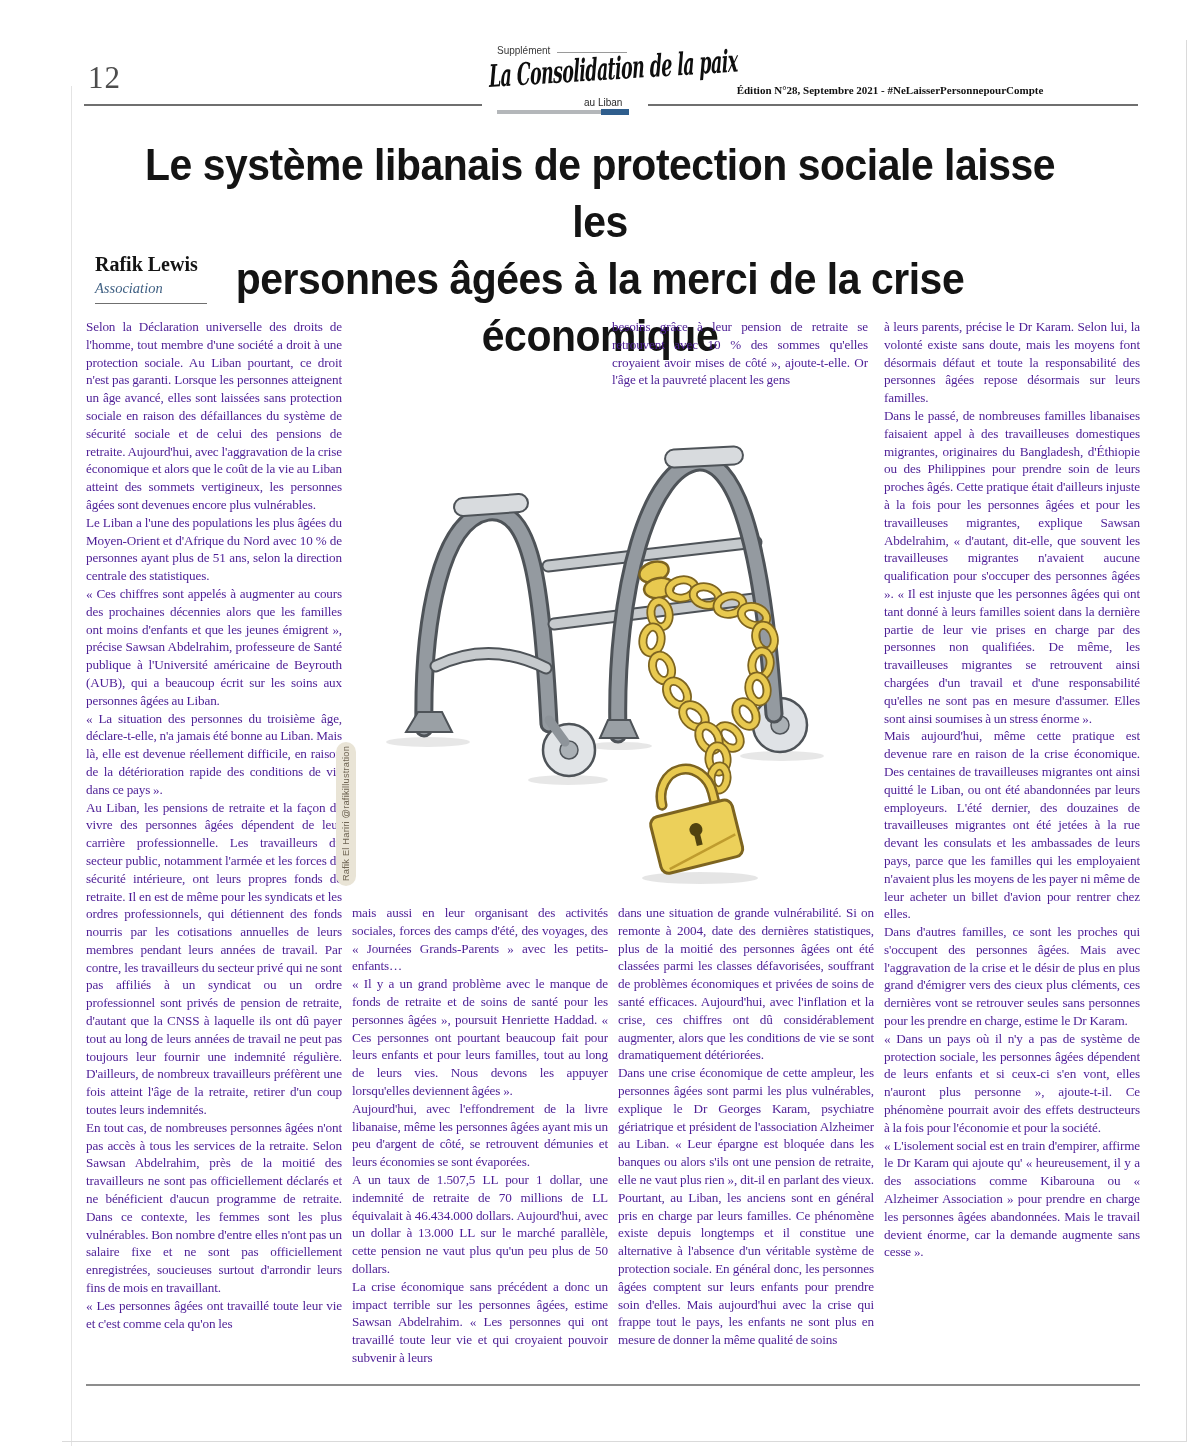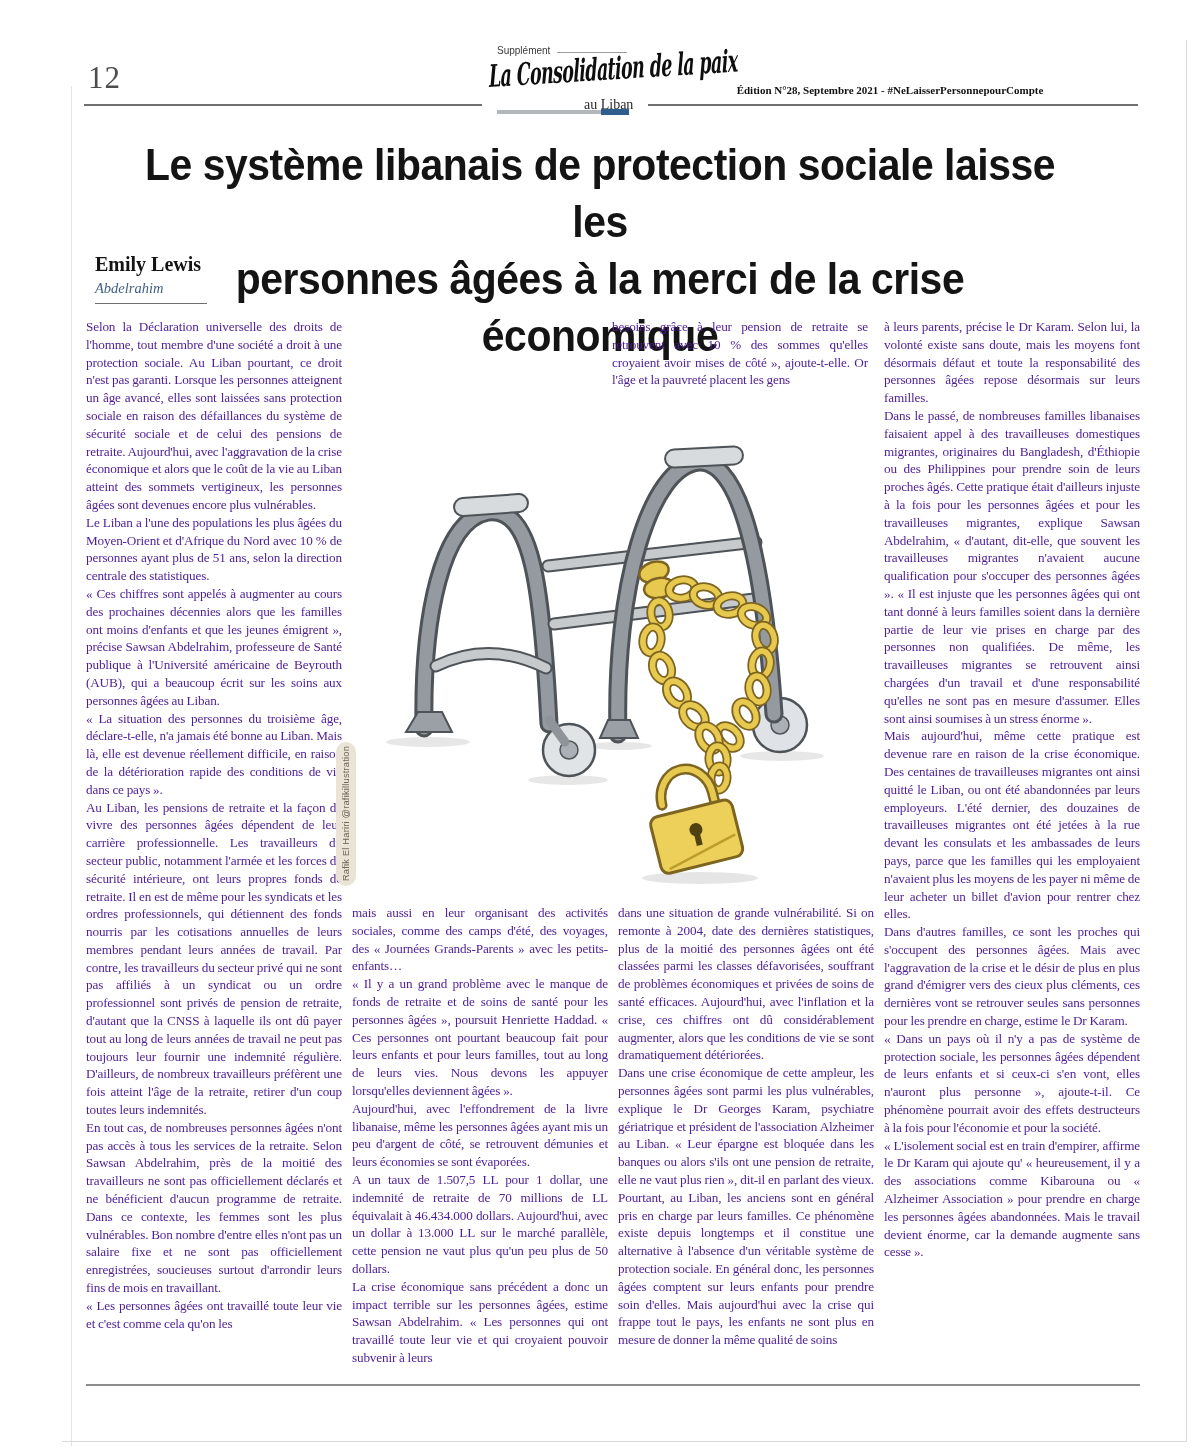--- a/index.html
+++ b/index.html
@@ -10,21 +10,21 @@
   
   #page-number{left:88px;top:60px;font-size:31px;font-weight:normal;color:#4d4d4d;letter-spacing:1px;}
   #rule-left{left:84px;top:104px;width:398px;height:2px;background:#6f6f6f;}
   #rule-right{left:642px;top:104px;width:496px;height:2px;background:#6f6f6f;}
   #masthead{left:488px;top:42px;width:160px;height:74px;background:#fff;}
   #supplement{left:497px;top:45px;font-family:"Liberation Sans",sans-serif;font-size:10px;color:#3a3a3a;text-align:center;}
   #supplement-line{left:557px;top:52px;width:70px;height:1px;background:#9a9a9a;}
   #logo-script{left:489px;top:58px;font-family:"DejaVu Serif",serif;font-style:italic;font-weight:bold;
                font-size:31px;color:#0e0e0e;white-space:nowrap;transform:scaleX(0.56) rotate(-2deg);
                transform-origin:left center;letter-spacing:-1px;}
-  #logo-subtitle{left:584px;top:97px;font-family:Liberation Serif, serif;font-size:14px;color:#2a2a2a;}
+  #logo-subtitle{left:584px;top:97px;font-family:Liberation Sans, sans-serif;font-size:10px;color:#2a2a2a;}
   #logo-bar-gray{left:497px;top:110px;width:104px;height:4px;background:#b4b7ba;}
   #logo-bar-blue{left:601px;top:109px;width:28px;height:6px;}
   #edition{left:642px;top:84px;width:496px;text-align:center;font-size:11px;font-weight:bold;color:#111;}
 
   
   #headline{left:90px;top:136px;width:1020px;text-align:center;
             font-family:"Liberation Sans",sans-serif;font-weight:bold;color:#141414;
             font-size:44px;line-height:57px;transform:scaleX(0.93);transform-origin:center top;
             letter-spacing:-0.5px;}
   #author{left:95px;top:253px;font-size:20px;font-weight:bold;color:#141414;}
@@ -79,38 +79,38 @@
   <div class="abs" id="logo-subtitle">au Liban</div>
   <div class="abs" id="logo-bar-gray"></div>
   <div class="abs" id="logo-bar-blue" style="background: rgb(47, 94, 141);"></div>
 
   <div class="abs" id="edition">Édition N°28, Septembre 2021 - #NeLaisserPersonnepourCompte</div>
 
   <div class="abs" id="headline">
     <div>Le système libanais de protection sociale laisse les</div>
     <div>personnes âgées à la merci de la crise économique</div>
   </div>
-  <div class="abs" id="author">Emily Lewis</div>
-  <div class="abs" id="author-role">Abdelrahim</div>
+  <div class="abs" id="author">Rafik Lewis</div>
+  <div class="abs" id="author-role">Association</div>
   <div class="abs" id="byline-rule"></div>
 
   <div class="col" id="col1">
       <p class="para">Selon la Déclaration universelle des droits de l'homme, tout membre d'une société a droit à une protection sociale. Au Liban pourtant, ce droit n'est pas garanti. Lorsque les personnes atteignent un âge avancé, elles sont laissées sans protection sociale en raison des défaillances du système de sécurité sociale et de celui des pensions de retraite. Aujourd'hui, avec l'aggravation de la crise économique et alors que le coût de la vie au Liban atteint des sommets vertigineux, les personnes âgées sont devenues encore plus vulnérables.</p>
       <p class="para">Le Liban a l'une des populations les plus âgées du Moyen-Orient et d'Afrique du Nord avec 10 % de personnes ayant plus de 51 ans, selon la direction centrale des statistiques.</p>
       <p class="para">« Ces chiffres sont appelés à augmenter au cours des prochaines décennies alors que les familles ont moins d'enfants et que les jeunes émigrent », précise Sawsan Abdelrahim, professeure de Santé publique à l'Université américaine de Beyrouth (AUB), qui a beaucoup écrit sur les soins aux personnes âgées au Liban.</p>
       <p class="para">« La situation des personnes du troisième âge, déclare-t-elle, n'a jamais été bonne au Liban. Mais là, elle est devenue réellement difficile, en raison de la détérioration rapide des conditions de vie dans ce pays ».</p>
       <p class="para">Au Liban, les pensions de retraite et la façon de vivre des personnes âgées dépendent de leur carrière professionnelle. Les travailleurs du secteur public, notamment l'armée et les forces de sécurité intérieure, ont leurs propres fonds de retraite. Il en est de même pour les syndicats et les ordres professionnels, qui détiennent des fonds nourris par les cotisations annuelles de leurs membres pendant leurs années de travail. Par contre, les travailleurs du secteur privé qui ne sont pas affiliés à un syndicat ou un ordre professionnel sont privés de pension de retraite, d'autant que la CNSS à laquelle ils ont dû payer tout au long de leurs années de travail ne peut pas toujours leur fournir une indemnité régulière. D'ailleurs, de nombreux travailleurs préfèrent une fois atteint l'âge de la retraite, retirer d'un coup toutes leurs indemnités.</p>
       <p class="para">En tout cas, de nombreuses personnes âgées n'ont pas accès à tous les services de la retraite. Selon Sawsan Abdelrahim, près de la moitié des travailleurs ne sont pas officiellement déclarés et ne bénéficient d'aucun programme de retraite. Dans ce contexte, les femmes sont les plus vulnérables. Bon nombre d'entre elles n'ont pas un salaire fixe et ne sont pas officiellement enregistrées, soucieuses surtout d'arrondir leurs fins de mois en travaillant.</p>
       <p class="para">« Les personnes âgées ont travaillé toute leur vie et c'est comme cela qu'on les</p>
     </div>
   <div class="col" id="col3-top">
       <p class="para">besoins grâce à leur pension de retraite se retrouvent avec 10 % des sommes qu'elles croyaient avoir mises de côté », ajoute-t-elle. Or l'âge et la pauvreté placent les gens</p>
     </div>
   <div class="col" id="col2-bottom">
-      <p class="para">mais aussi en leur organisant des activités sociales, comme des camps d'été, des voyages, des « Journées Grands-Parents » avec les petits-enfants…</p>
+      <p class="para">mais aussi en leur organisant des activités sociales, forces des camps d'été, des voyages, des « Journées Grands-Parents » avec les petits-enfants…</p>
       <p class="para">« Il y a un grand problème avec le manque de fonds de retraite et de soins de santé pour les personnes âgées », poursuit Henriette Haddad. « Ces personnes ont pourtant beaucoup fait pour leurs enfants et pour leurs familles, tout au long de leurs vies. Nous devons les appuyer lorsqu'elles deviennent âgées ».</p>
       <p class="para">Aujourd'hui, avec l'effondrement de la livre libanaise, même les personnes âgées ayant mis un peu d'argent de côté, se retrouvent démunies et leurs économies se sont évaporées.</p>
       <p class="para">A un taux de 1.507,5 LL pour 1 dollar, une indemnité de retraite de 70 millions de LL équivalait à 46.434.000 dollars. Aujourd'hui, avec un dollar à 13.000 LL sur le marché parallèle, cette pension ne vaut plus qu'un peu plus de 50 dollars.</p>
       <p class="para">La crise économique sans précédent a donc un impact terrible sur les personnes âgées, estime Sawsan Abdelrahim. « Les personnes qui ont travaillé toute leur vie et qui croyaient pouvoir subvenir à leurs</p>
     </div>
   <div class="col" id="col3-bottom">
       <p class="para">dans une situation de grande vulnérabilité. Si on remonte à 2004, date des dernières statistiques, plus de la moitié des personnes âgées ont été classées parmi les classes défavorisées, souffrant de problèmes économiques et privées de soins de santé efficaces. Aujourd'hui, avec l'inflation et la crise, ces chiffres ont dû considérablement augmenter, alors que les conditions de vie se sont dramatiquement détériorées.</p>
       <p class="para">Dans une crise économique de cette ampleur, les personnes âgées sont parmi les plus vulnérables, explique le Dr Georges Karam, psychiatre gériatrique et président de l'association Alzheimer au Liban. « Leur épargne est bloquée dans les banques ou alors s'ils ont une pension de retraite, elle ne vaut plus rien », dit-il en parlant des vieux. Pourtant, au Liban, les anciens sont en général pris en charge par leurs familles. Ce phénomène existe depuis longtemps et il constitue une alternative à l'absence d'un véritable système de protection sociale. En général donc, les personnes âgées comptent sur leurs enfants pour prendre soin d'elles. Mais aujourd'hui avec la crise qui frappe tout le pays, les enfants ne sont plus en mesure de donner la même qualité de soins</p>
     </div>
   <div class="col" id="col4">

